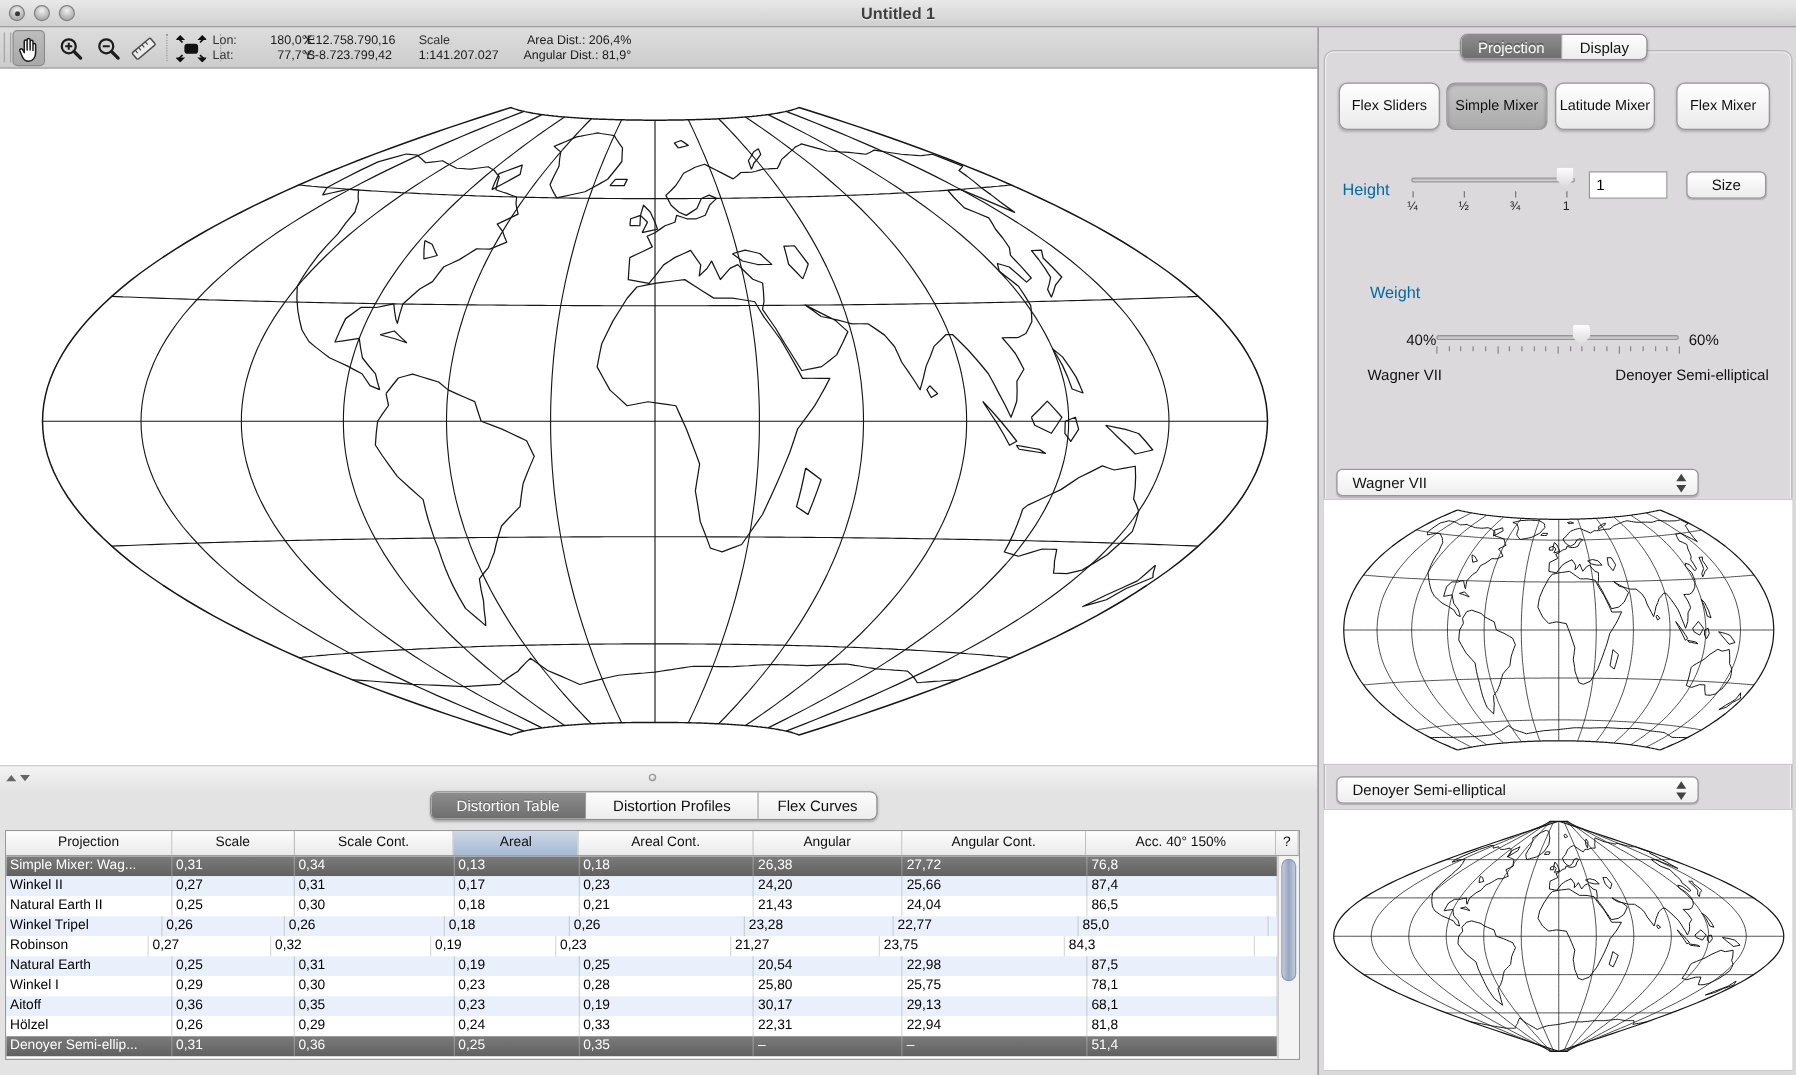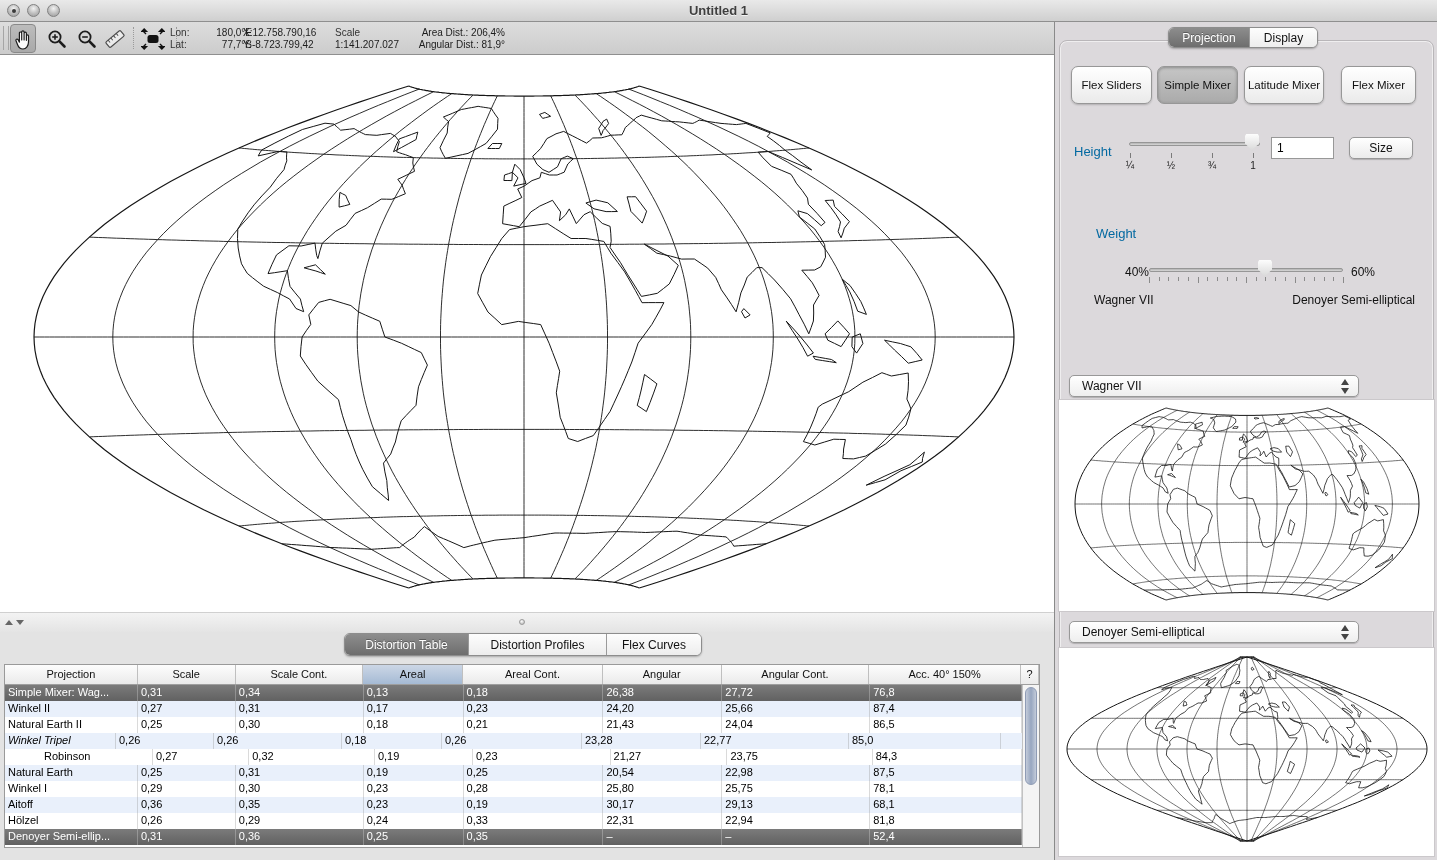--- a/index.html
+++ b/index.html
@@ -252,31 +252,31 @@
             <div class="td" style="width: 133px;">Natural Earth II</div>
             <div class="td" style="width: 98px;">0,25</div>
             <div class="td" style="width: 128px;">0,30</div>
             <div class="td" style="width: 100px;">0,18</div>
             <div class="td" style="width: 140px;">0,21</div>
             <div class="td" style="width: 119px;">21,43</div>
             <div class="td" style="width: 148px;">24,04</div>
             <div class="td" style="width: 152px;">86,5</div>
           </div>
           <div class="tr stripe">
-            <div class="td" style="width: 111px; font-style: italic;">Winkel Tripel</div>
+            <div class="td" style="width: 125px;">Winkel Tripel</div>
             <div class="td" style="width: 98px;">0,26</div>
             <div class="td" style="width: 128px;">0,26</div>
             <div class="td" style="width: 100px;">0,18</div>
             <div class="td" style="width: 140px;">0,26</div>
             <div class="td" style="width: 119px;">23,28</div>
             <div class="td" style="width: 148px;">22,77</div>
             <div class="td" style="width: 152px;">85,0</div>
           </div>
           <div class="tr">
-            <div class="td" style="width: 114px; margin-left: 36px;">Robinson</div>
+            <div class="td" style="width: 114px;">Robinson</div>
             <div class="td" style="width: 98px;">0,27</div>
             <div class="td" style="width: 128px;">0,32</div>
             <div class="td" style="width: 100px;">0,19</div>
             <div class="td" style="width: 140px;">0,23</div>
             <div class="td" style="width: 119px;">21,27</div>
             <div class="td" style="width: 148px;">23,75</div>
             <div class="td" style="width: 152px;">84,3</div>
           </div>
           <div class="tr stripe">
             <div class="td" style="width: 133px;">Natural Earth</div>
@@ -319,21 +319,21 @@
             <div class="td" style="width: 152px;">81,8</div>
           </div>
           <div class="tr selrow">
             <div class="td" style="width: 133px;">Denoyer Semi-ellip...</div>
             <div class="td" style="width: 98px;">0,31</div>
             <div class="td" style="width: 128px;">0,36</div>
             <div class="td" style="width: 100px;">0,25</div>
             <div class="td" style="width: 140px;">0,35</div>
             <div class="td" style="width: 119px;">–</div>
             <div class="td" style="width: 148px;">–</div>
-            <div class="td" style="width: 152px;">52,4</div>
+            <div class="td" style="width: 152px;">51,4</div>
           </div>
         </div>
       <div class="vscroll">
         <div class="vthumb"></div>
       </div>
     </div>
   </div>
 
   <div class="right-panel">
     <div class="groove"></div>

